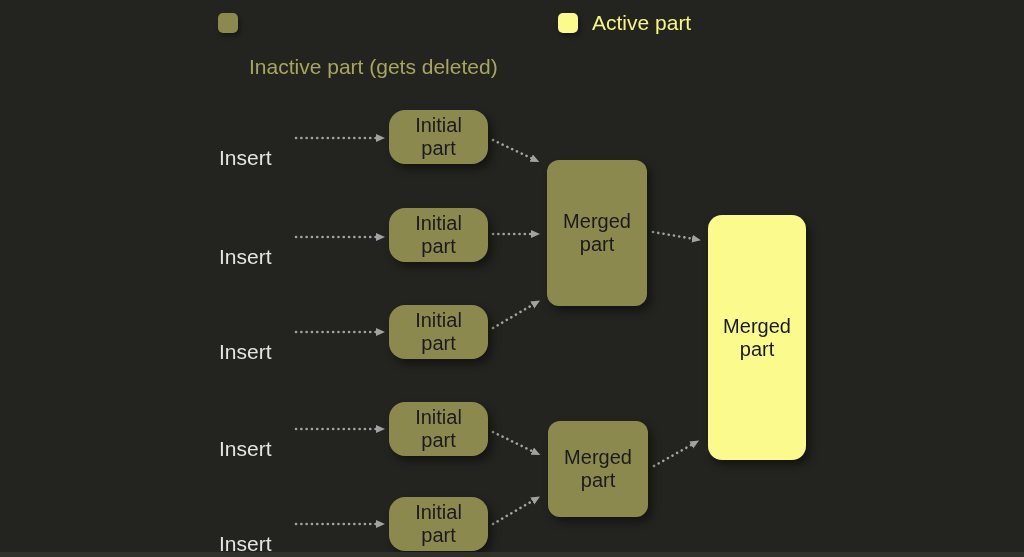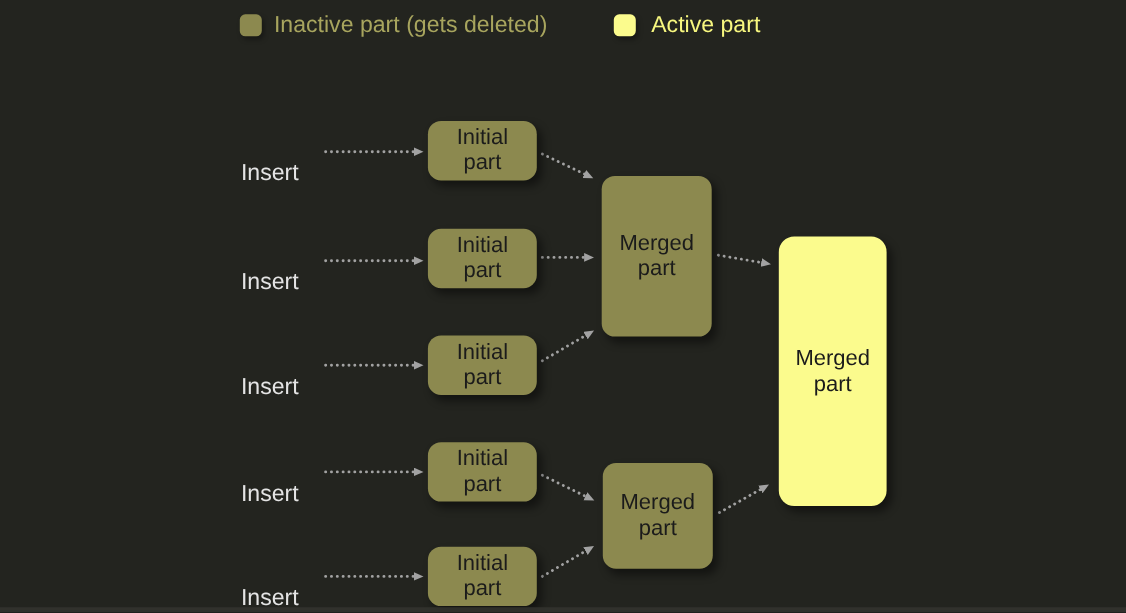--- a/index.html
+++ b/index.html
@@ -13,39 +13,39 @@
   
   .legend-swatch{
     position:absolute;top:13px;width:20px;height:20px;border-radius:5px;
     box-shadow:2px 3px 5px rgba(0,0,0,0.35);
   }
   .legend-swatch.inactive{left:218px;background:var(--inactive-part-fill,#8c894f);}
   .legend-swatch.active{left:558px;background:var(--active-part-fill,#fbfb8d);}
   .legend-label{
     position:absolute;top:11px;font-size:21px;line-height:24px;white-space:nowrap;
   }
-  .legend-label.inactive{left:249px;color:#a8a55e;}
+  .legend-label.inactive{left:249px;color:#a8a55e;margin-top:44px;}
   .legend-label.active{left:592px;color:#f7f77f;}
   
   .insert-label{
     position:absolute;left:219px;font-size:21px;line-height:28px;
     color:var(--insert-text,#e4e4e4);white-space:nowrap;margin-top:20px;
   }
   
   .node{
     position:absolute;display:flex;align-items:center;justify-content:center;
     text-align:center;font-size:20px;line-height:23px;
     color:var(--node-text,#1b1b1b);
     border-radius:12px;
     box-shadow:4px 5px 8px rgba(0,0,0,0.45);
     padding:0 7px;box-sizing:border-box;
   }
   .node.inactive{background:var(--inactive-part-fill,#8c894f);}
   .node.active{background:var(--active-part-fill,#fbfb8d);}
-  .initial{left:389px;width:99px;height:54px;}
+  .initial{left:389px;width:99px;height:54px;border-radius:16px;}
   .initial.r1{top:110px;}
   .initial.r2{top:208px;}
   .initial.r3{top:305px;}
   .initial.r4{top:402px;}
   .initial.r5{top:497px;}
   .merged1{left:547px;top:160px;width:100px;height:146px;}
   .merged2{left:548px;top:421px;width:100px;height:96px;}
   .merged-final{left:708px;top:215px;width:98px;height:245px;border-radius:14px;}
   
   svg.arrows{position:absolute;left:0;top:0;pointer-events:none;}

